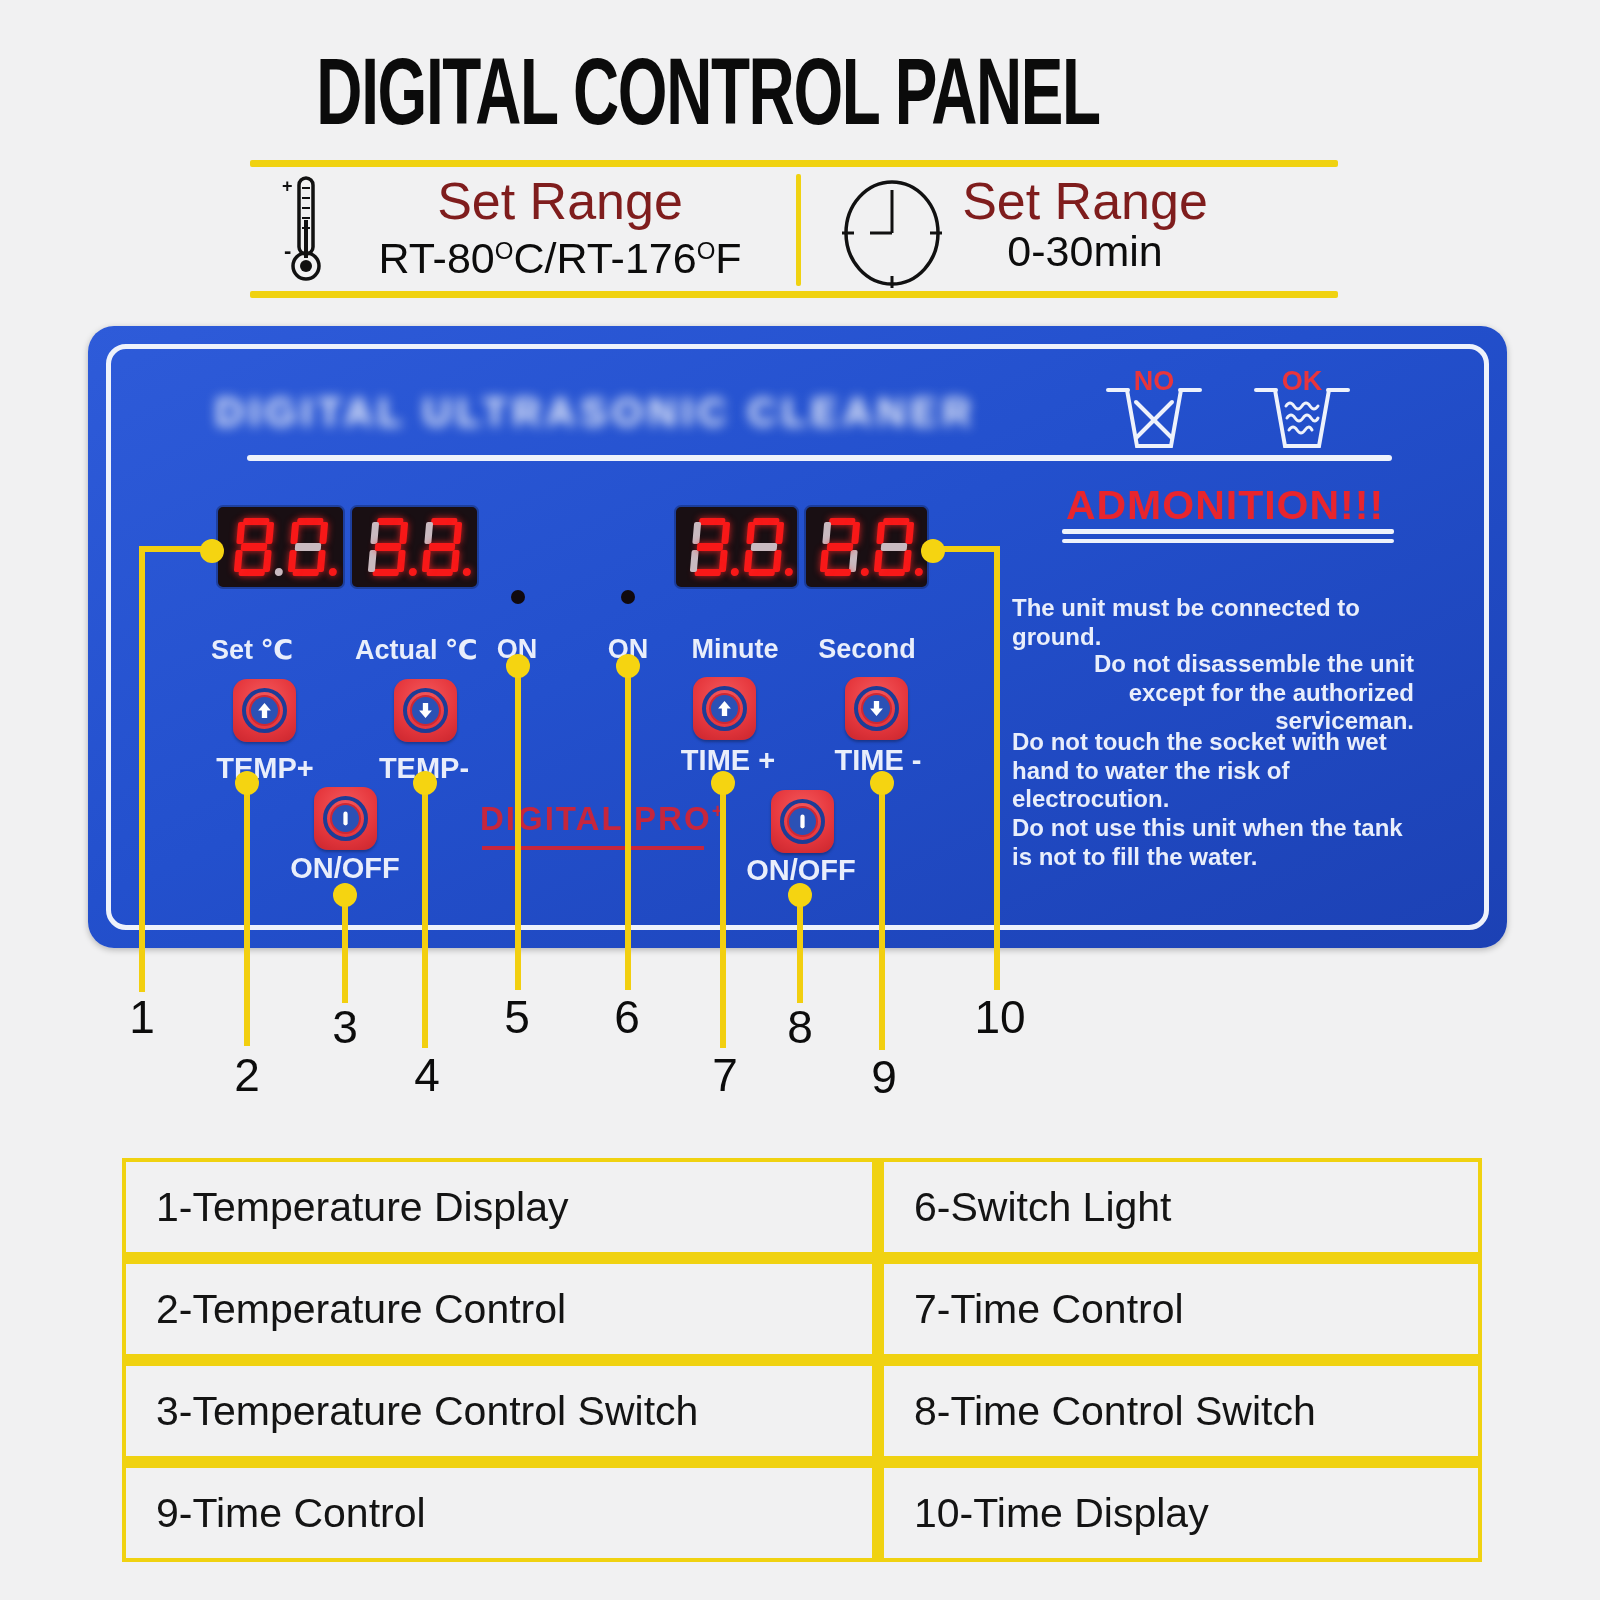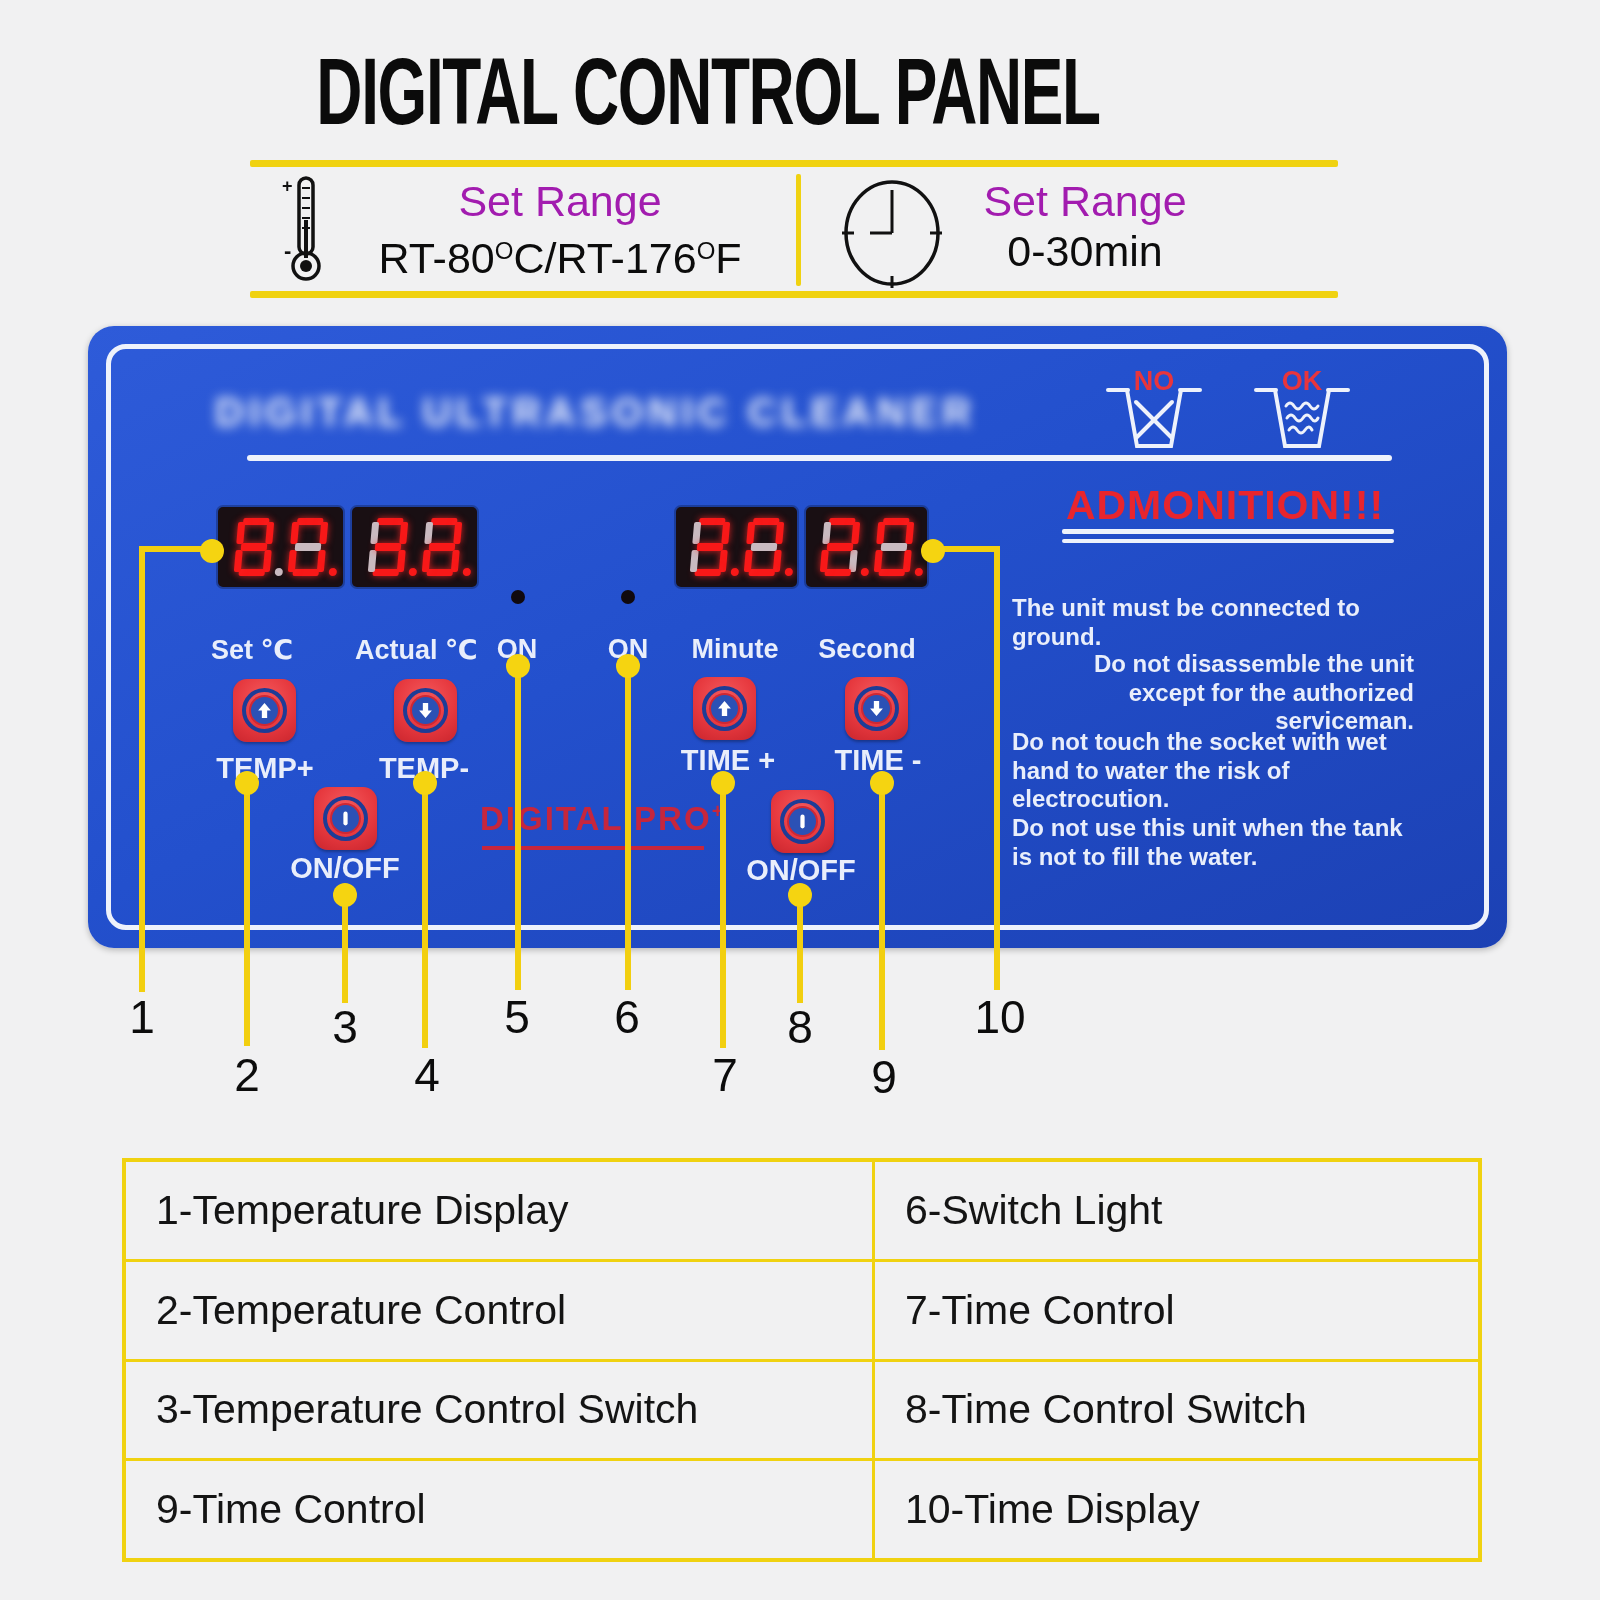--- a/index.html
+++ b/index.html
@@ -7,21 +7,21 @@
          font-family:"Liberation Sans","DejaVu Sans",sans-serif;color:#111;}
   .abs{position:absolute;}
 
   
   .main-title{top:38px;left:0;width:1416px;text-align:center;}
   .main-title span{display:inline-block;font-size:94px;font-weight:bold;letter-spacing:-2px;
                    transform:scaleX(.68);transform-origin:center;color:#0b0b0b;white-space:nowrap;}
 
   
   .yline{background:#f0d211;border-radius:2px;}
-  .range-title{font-size:43px;color:#a21caf;}
+  .range-title{font-size:52px;color:#7f1d1d;}
   .range-value{font-size:43px;color:#0c0c0c;}
   .range-block{text-align:center;line-height:50px;}
   sup.deg{font-size:24px;vertical-align:14px;}
 
   
   .panel{left:88px;top:326px;width:1419px;height:622px;border-radius:26px;
          background:linear-gradient(155deg,#2e5bd9 0%,#2350cd 45%,#1c41b4 100%);
          box-shadow:0 2px 6px rgba(0,0,0,.25);}
   .panel-inner{position:absolute;left:18px;top:18px;right:18px;bottom:18px;
                border:5px solid #eef2fb;border-radius:20px;}
@@ -66,21 +66,21 @@
   .brand{font-size:33px;font-weight:bold;color:#c6263d;letter-spacing:2px;white-space:nowrap;}
   .brand sup{font-size:20px;}
 
   
   .cline{background:#f2cf10;}
   .cdot{width:24px;height:24px;border-radius:50%;background:#f5d411;}
   .cnum{width:80px;text-align:center;font-size:46px;color:#0c0c0c;}
 
   
   .legend{left:122px;top:1158px;width:1360px;height:404px;background:#f0d211;padding:4px;
-          box-sizing:border-box;display:grid;grid-template-columns:746px 1fr;grid-auto-rows:1fr;gap:3px;}
+          box-sizing:border-box;display:grid;grid-template-columns:746px 1fr;grid-auto-rows:1fr;gap:12px;}
   .cell{background:#f1f1f2;display:flex;align-items:center;padding-left:30px;font-size:41px;color:#141414;}
 </style>
 </head>
 <body>
 
 <div class="stage">
 
   <div class="abs main-title">
     <span>DIGITAL CONTROL PANEL</span>
   </div>

